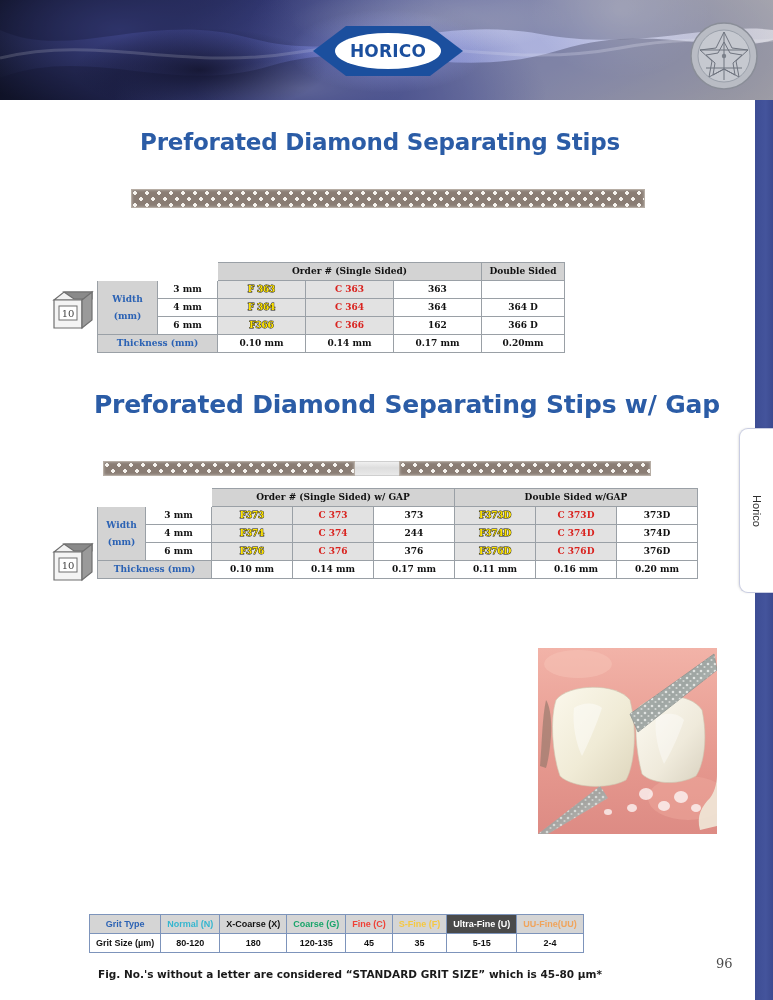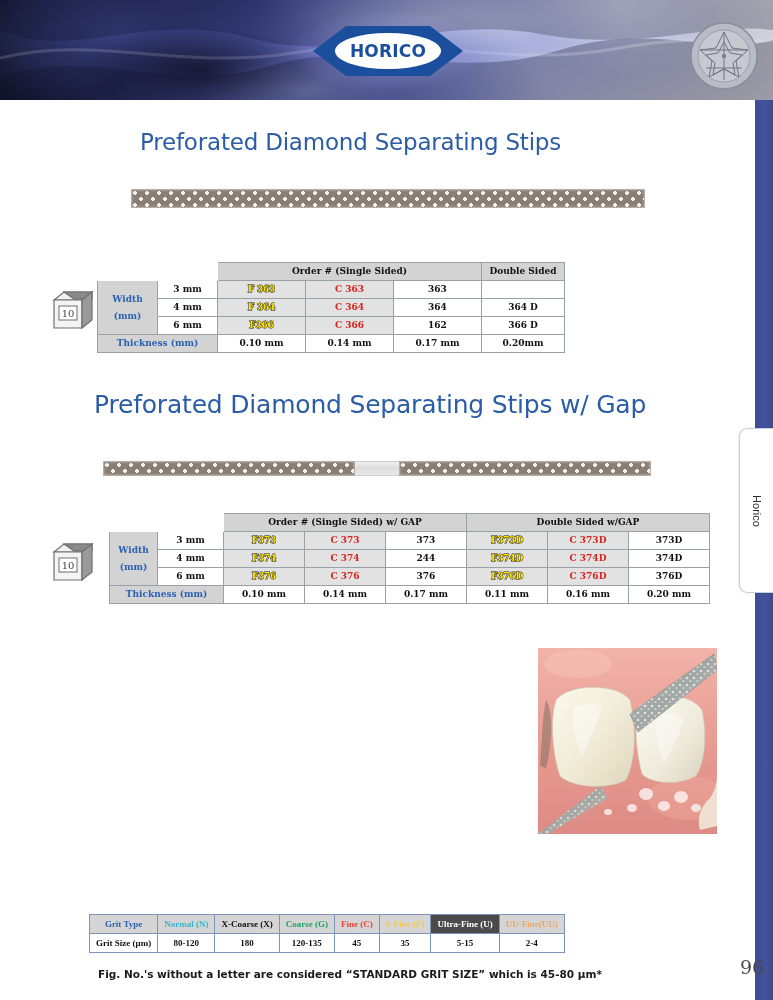--- a/index.html
+++ b/index.html
@@ -101,21 +101,21 @@
     white-space: nowrap;
     font-size: 11px;
     color: #2e2e2e;
     font-family: "Liberation Sans", sans-serif;
   }
 
   
   .title {
     position: absolute;
     font-family: "DejaVu Sans", sans-serif;
-    font-weight: normal;
+    font-weight: bold;
     color: #2b5ca6;
     letter-spacing: -0.2px;
     white-space: nowrap;
     text-align: right;
   }
   #title-1 { left: 140px; top: 129px; font-size: 23px; }
   #title-2 { left: 94px;  top: 390px; font-size: 25px; }
 
   
   .strip {
@@ -170,40 +170,40 @@
     -webkit-text-stroke: 0.9px #111;
     paint-order: stroke fill;
     letter-spacing: -0.2px;
   }
   .grouphdr { font-size: 9px; color: #111; }
 
   #table-1 { left: 97px; top: 262px; }
   #table-1 .w-a { width: 60px; }
   #table-1 .w-b { width: 88px; }
   #table-1 .w-c { width: 83px; }
-  #table-2 { left: 97px; top: 513px; margin-left: 12px; }
+  #table-2 { left: 97px; top: 488px; }
   #table-2 .w-a { width: 48px; }
   #table-2 .w-b { width: 66px; }
   #table-2 .w-c { width: 81px; }
 
   
   .photo {
     position: absolute; left: 538px; top: 648px;
     width: 179px; height: 186px;
     overflow: hidden;
     background: #e9a79d;
   }
   .photo svg { display: block; }
 
   
   table.grit {
     position: absolute;
     left: 89px; top: 914px;
     border-collapse: collapse;
-    font-family: Liberation Serif, serif;
+    font-family: Liberation Sans, sans-serif;
     font-size: 9px;
   }
   table.grit td {
     border: 1px solid #7d94bb;
     text-align: center;
     font-weight: bold;
     height: 18px; line-height: 18px;
     padding: 0 6px;
     white-space: nowrap;
   }
@@ -224,23 +224,23 @@
     left: 0; top: 959px; width: 700px;
     text-align: center;
     font-family: "DejaVu Sans", sans-serif;
     font-size: 10.5px;
     font-weight: bold;
     color: #1a1a1a;
     margin-top: 9px;
   }
   .pagenum {
     position: absolute;
-    left: 740px; top: 956px;
+    left: 716px; top: 956px;
     font-family: "DejaVu Serif", serif;
-    font-size: 19px;
+    font-size: 13px;
     color: #4a4a4a;
   }
 </style>
 </head>
 <body>
 
 <div class="header">
   <div class="hdr-swirl-a"></div>
   <div class="hdr-swirl-b"></div>
   <svg class="hdr-wave" viewBox="0 0 773 100" preserveAspectRatio="none">

